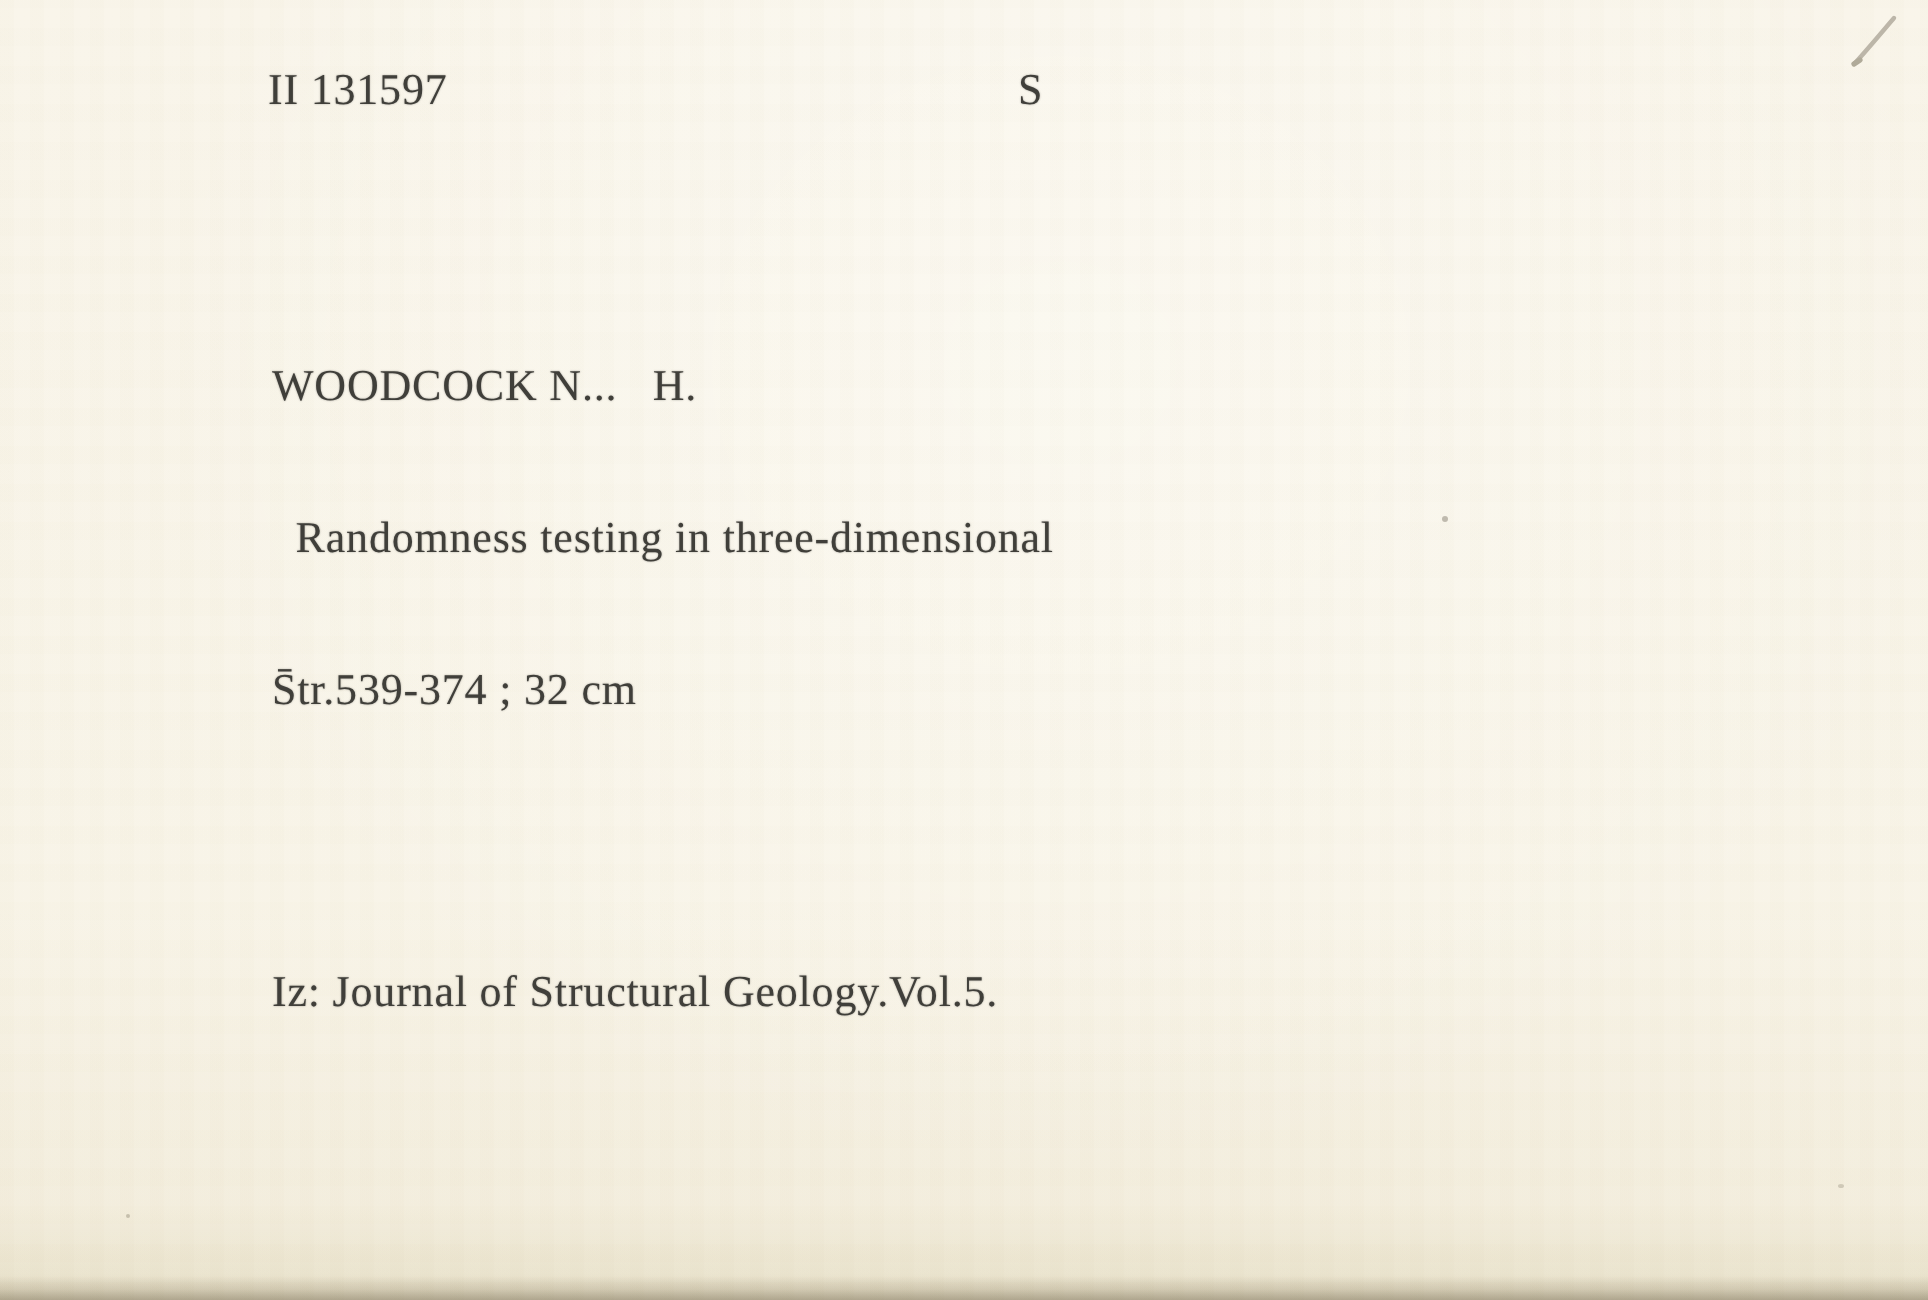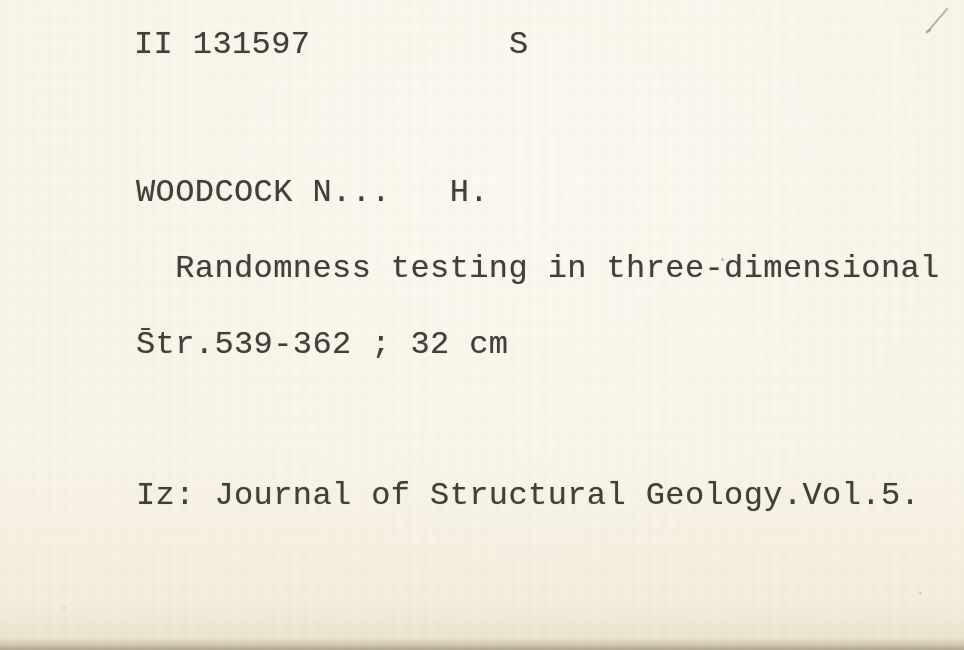--- a/index.html
+++ b/index.html
@@ -23,25 +23,26 @@
   }
   .texture {
     position: absolute;
     inset: 0;
     pointer-events: none;
     background:
       repeating-linear-gradient(90deg, rgba(210,200,170,0.035) 0 7px, rgba(255,255,250,0.03) 7px 15px),
       repeating-linear-gradient(0deg, rgba(215,205,175,0.025) 0 9px, rgba(255,255,252,0.025) 9px 19px);
   }
   .typewriter {
-    font-size: 32px;
+    font-size: 22px;
     letter-spacing: 0.4px;
     line-height: 25.2px;
     white-space: pre;
     text-shadow: 0 0 1px rgba(64,63,58,0.45);
+    font-family: Liberation Serif, serif;
   }
   .call-number {
     position: absolute;
     left: 134px;
     top: 32px;
   }
   .section-letter {
     position: absolute;
     left: 509px;
     top: 32px;
@@ -84,21 +85,21 @@
 
 <div class="texture"></div>
 
 <div class="typewriter call-number">II 131597</div>
 
 <div class="typewriter section-letter">S</div>
 
 <div class="typewriter card-body">
   <div class="line">WOODCOCK N...   H.</div>
   <div class="line">  Randomness testing in three-dimensional</div>
-  <div class="line">S̄tr.539-362 ; 32 cm</div>
+  <div class="line">S̄tr.539-374 ; 32 cm</div>
   <div class="line"></div>
   <div class="line">Iz: Journal of Structural Geology.Vol.5.</div>
   
   
   
 </div>
 
 <svg class="pencil-mark" width="26" height="28" viewBox="0 0 26 28" aria-hidden="true">
   <path d="M 3 25 C 7 21 17 9 23 2" stroke="#a9a294" stroke-width="2.2" fill="none" stroke-linecap="round"></path>
   <path d="M 3 25 L 6 23" stroke="#98927f" stroke-width="2.6" fill="none" stroke-linecap="round"></path>

